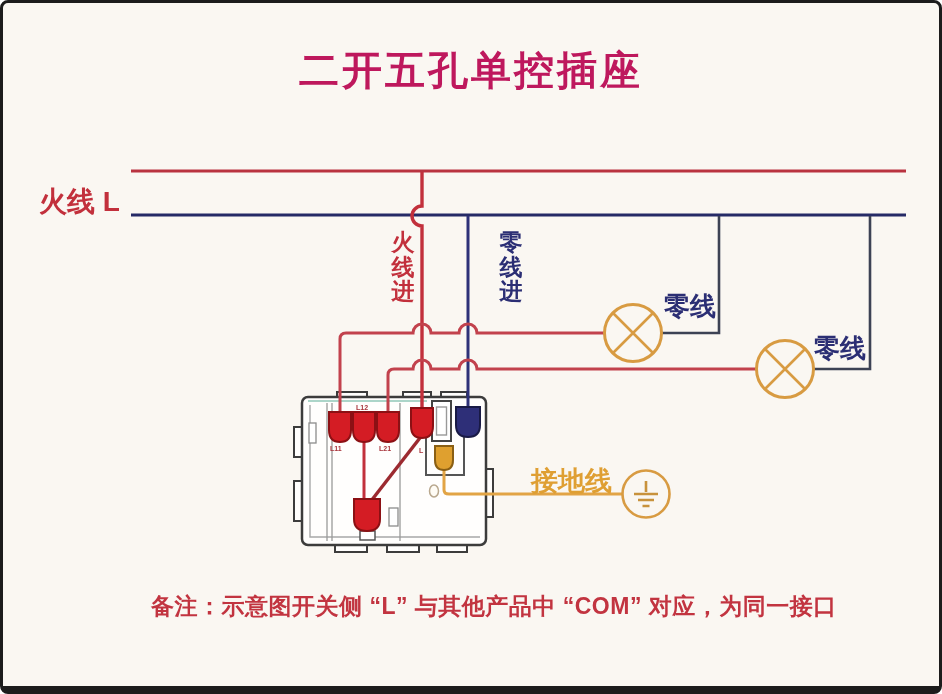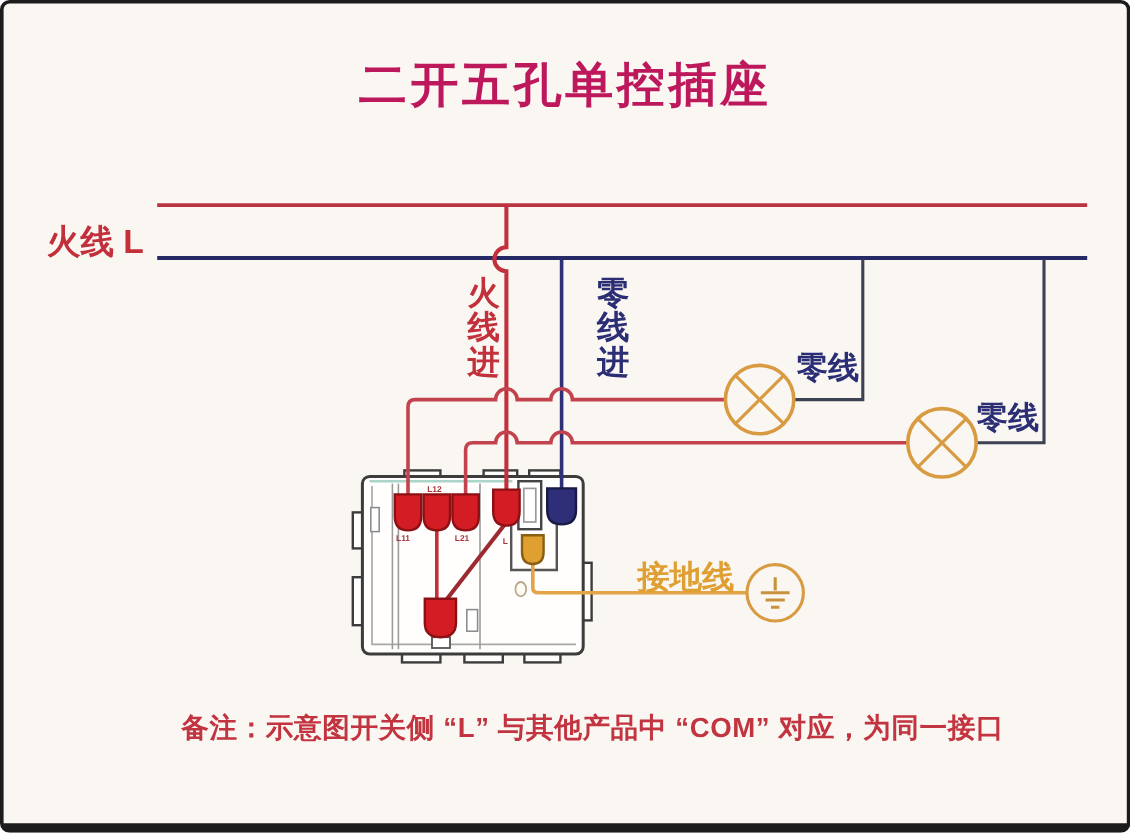--- a/index.html
+++ b/index.html
@@ -20,21 +20,21 @@
     text-align:center;
     font-size:40px;font-weight:900;letter-spacing:3px;
     color:#be185d;
   }
   .wire-label{font-size:28px;font-weight:800;white-space:nowrap;}
   .live-col{color:#c2303c;}
   .neutral-col{color:#2b2e74;}
   .ground-col{color:#df9f33;}
   .vlabel{
     width:30px;
-    font-size:27px;font-weight:800;
+    font-size:23px;font-weight:800;
     line-height:1.07;
     word-break:break-all;
     text-align:center;
   }
   .lamp-label{font-size:26px;font-weight:700;}
   .note{
     left:148px;top:588px;
     font-size:23px;font-weight:600;letter-spacing:0.5px;
     color:#c23440;white-space:nowrap;
   }

